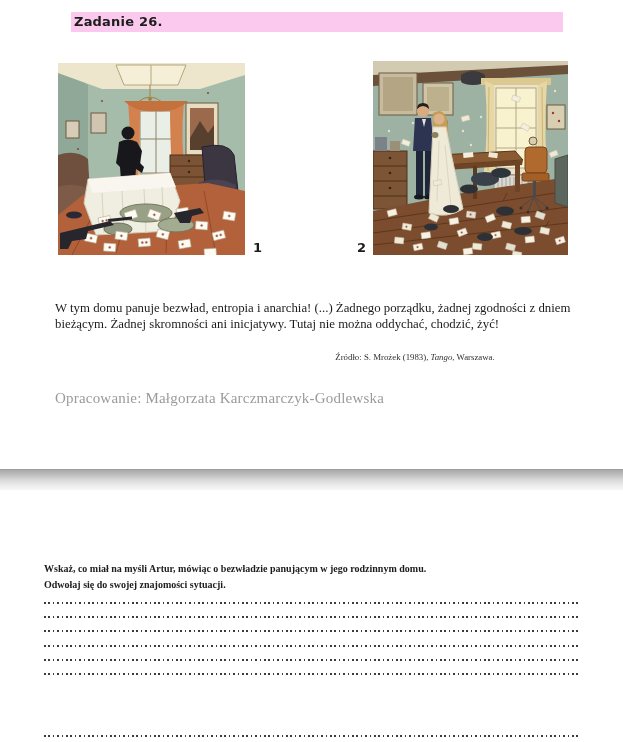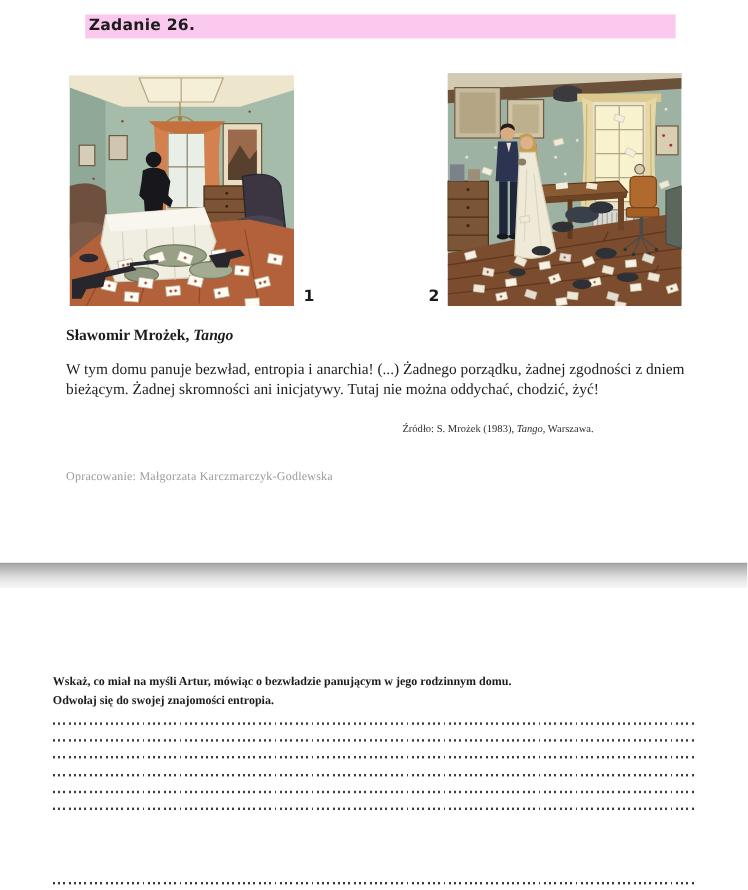--- a/index.html
+++ b/index.html
@@ -34,21 +34,21 @@
   .author-line { position:absolute; left:55px; top:271px; margin:0; font-size:13px; font-weight:bold; white-space:nowrap; }
   .author-line em { font-style:italic; }
   .quote { position:absolute; left:55px; top:300px; width:522px; margin:0; font-size:12.8px; line-height:16.4px; }
   .source {
     position:absolute; left:255px; top:352px; width:320px; margin:0;
     font-size:8.8px; color:#2f2f2f; text-align:center;
   }
   .source em { font-style:italic; }
   .credits {
     position:absolute; left:55px; top:392px; margin:0;
-    font-size:10px; line-height:12.2px; color:var(--credits-text,#9b9b9b); letter-spacing:.2px;
+    font-size:15px; line-height:12.2px; color:var(--credits-text,#9b9b9b); letter-spacing:.2px;
   }
   .credits span { display:block; }
   
   .page-break {
     position:absolute; left:0; top:469px; width:623px; height:20px;
     background:linear-gradient(180deg,#a9a9a9 0%,#bcbcbc 22%,#d9d9d9 50%,#ebebeb 75%,#f7f7f7 100%);
     border-top:1px solid #9e9e9e;
   }
   
   .question {
@@ -405,35 +405,34 @@
           <circle cx="90" cy="70" r="1.2"></circle>
           <circle cx="108" cy="56" r="1.2"></circle>
         <circle cx="182" cy="30" r="1.2"></circle>
           <circle cx="40" cy="62" r="1.2"></circle>
           <circle cx="98" cy="84" r="1.2"></circle>
       </g>
     </svg>
   </figure>
   <div class="fignum fignum2">2</div>
 
-  <p class="author-line"><span>Sławomir Mrożek, </span><em>Tango</em></p>
 
   <p class="quote">W tym domu panuje bezwład, entropia i anarchia! (...) Żadnego porządku, żadnej zgodności z dniem bieżącym. Żadnej skromności ani inicjatywy. Tutaj nie można oddychać, chodzić, żyć!</p>
 
   <p class="source"><span>Źródło: S. Mrożek (1983), </span><em>Tango</em><span>, Warszawa.</span></p>
 
   <p class="credits">
     <span>Opracowanie: Małgorzata Karczmarczyk-Godlewska</span>
   </p>
 
   <div class="page-break"></div>
 
   <p class="question q1">
     <span class="qline">Wskaż, co miał na myśli Artur, mówiąc o bezwładzie panującym w jego rodzinnym domu.</span>
-    <span class="qline">Odwołaj się do swojej znajomości entropia.</span>
+    <span class="qline">Odwołaj się do swojej znajomości sytuacji.</span>
   </p>
 
   <div class="answer-lines al-q1">
       <div class="dotline"></div>
       <div class="dotline"></div>
       <div class="dotline"></div>
       <div class="dotline"></div>
       <div class="dotline"></div>
       <div class="dotline"></div>
     </div>

